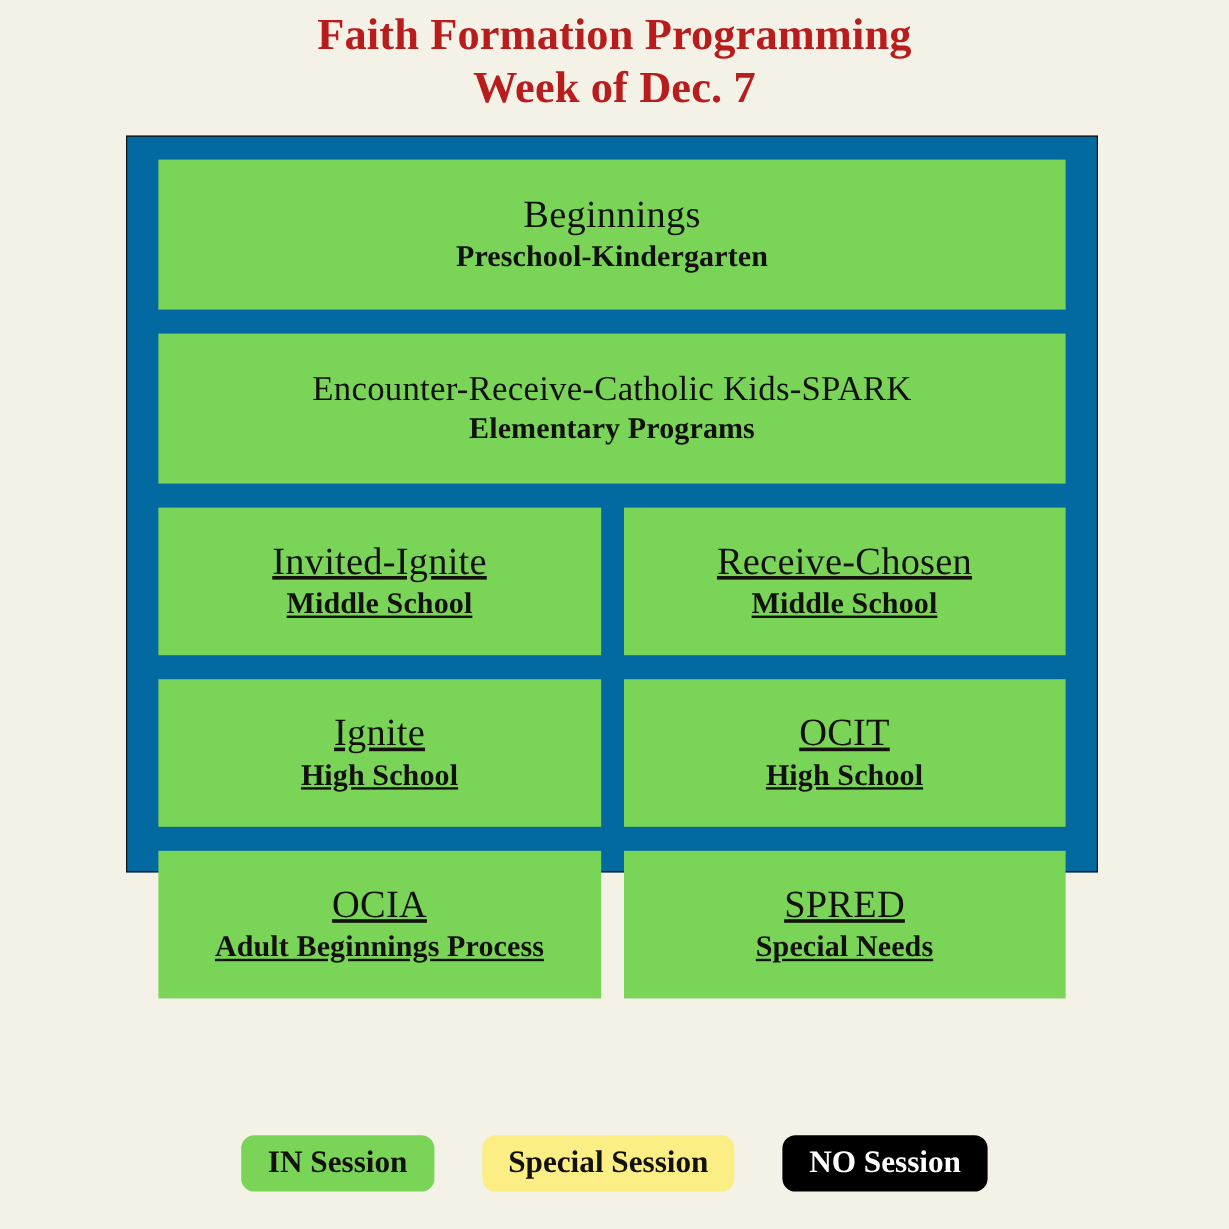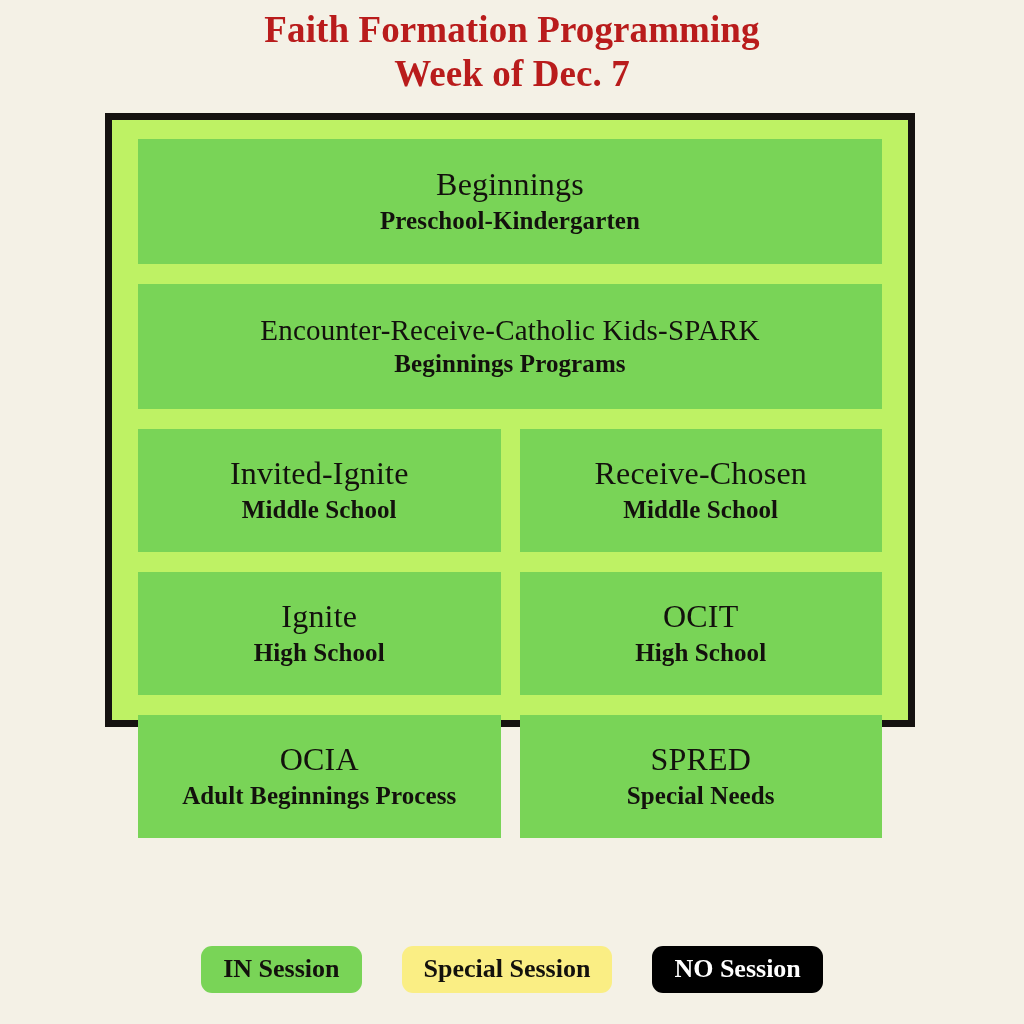--- a/index.html
+++ b/index.html
@@ -42,22 +42,22 @@
   }
 
   
   .frame {
     position: absolute;
     left: 105px;
     top: 113px;
     width: 810px;
     height: 614px;
     box-sizing: border-box;
-    border: 7px solid #4d7c0f;
-    background: #bef264;
+    border: 1px solid #4d7c0f;
+    background: #0369a1;
     padding: 19px 26px;
   }
 
   .rows {
     display: flex;
     flex-direction: column;
     gap: 20px;
   }
 
   .row {
@@ -74,21 +74,21 @@
     align-items: center;
     justify-content: center;
     text-align: center;
     padding: 6px 10px;
     color: #13110D;
   }
   .cell.full  { flex: 1 1 100%; }
   .cell.half  { flex: 1 1 50%; }
 
   .cell.h-tall { height: 125px; }
-  .cell.h-mid  { height: 123px; }
+  .cell.h-mid  { height: 123px; text-decoration: underline; }
 
   .cell-title {
     font-family: "Liberation Serif", "DejaVu Serif", serif;
     font-size: 32px;
     font-weight: 400;
     line-height: 1.12;
     letter-spacing: 0.2px;
   }
   .cell-title.big {
     font-size: 29px;
@@ -140,21 +140,21 @@
       <div class="row">
         <div class="cell full h-tall" style="background: rgb(121, 212, 87);">
           <div class="cell-title">Beginnings</div>
           <div class="cell-sub">Preschool-Kindergarten</div>
         </div>
       </div>
 
       <div class="row">
         <div class="cell full h-tall" style="background: rgb(121, 212, 87);">
           <div class="cell-title big">Encounter-Receive-Catholic Kids-SPARK</div>
-          <div class="cell-sub">Beginnings Programs</div>
+          <div class="cell-sub">Elementary Programs</div>
         </div>
       </div>
 
       <div class="row">
         <div class="cell half h-mid" style="background: rgb(121, 212, 87);">
           <div class="cell-title">Invited-Ignite</div>
           <div class="cell-sub">Middle School</div>
         </div>
         <div class="cell half h-mid" style="background: rgb(121, 212, 87);">
           <div class="cell-title">Receive-Chosen</div>

